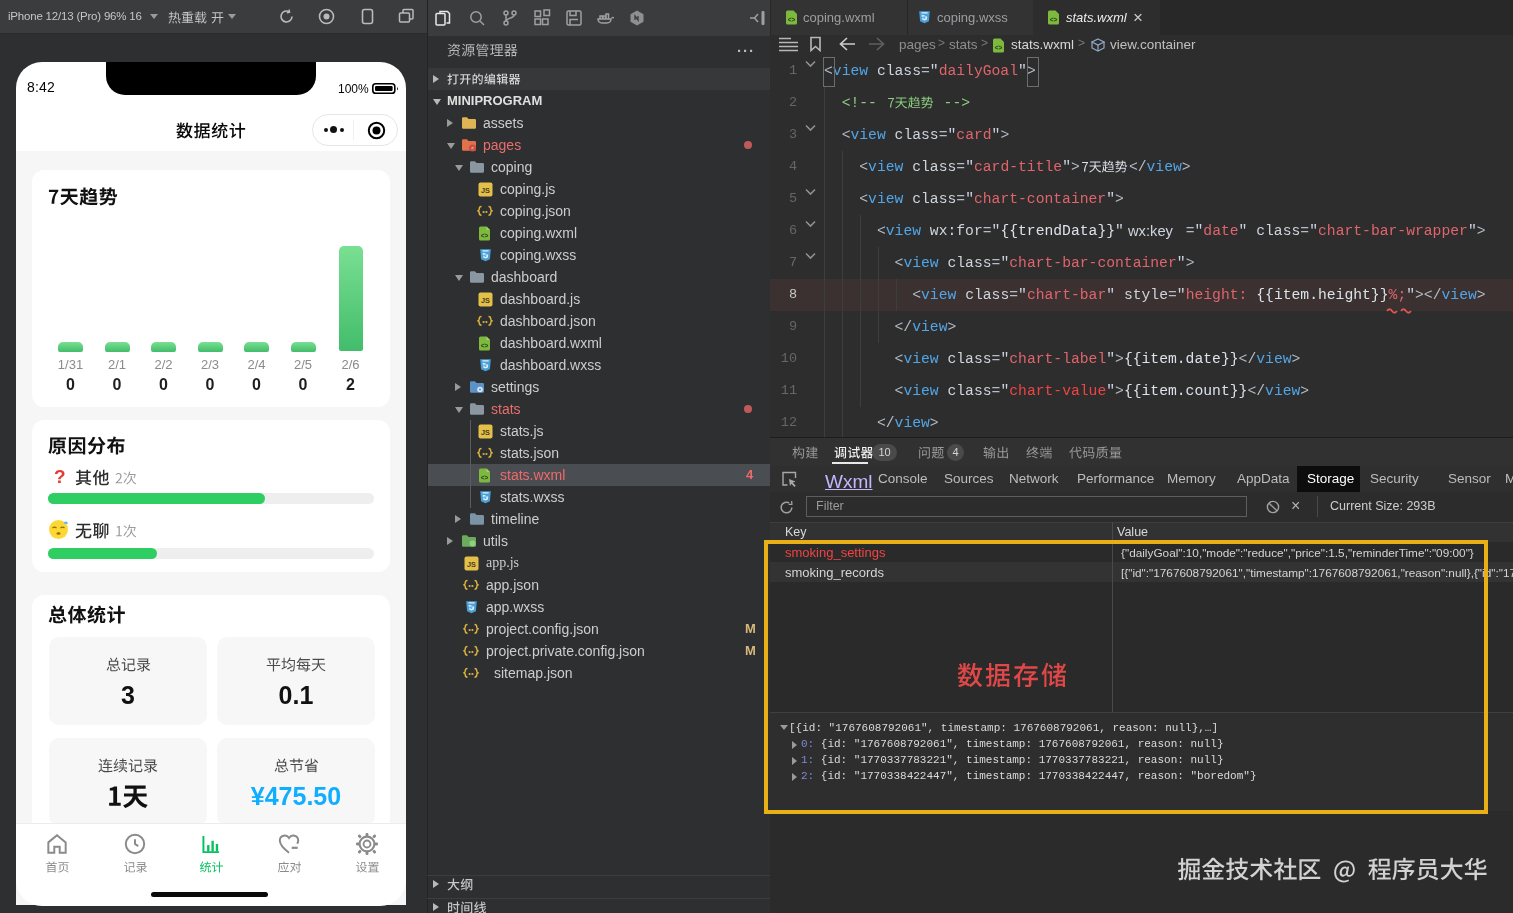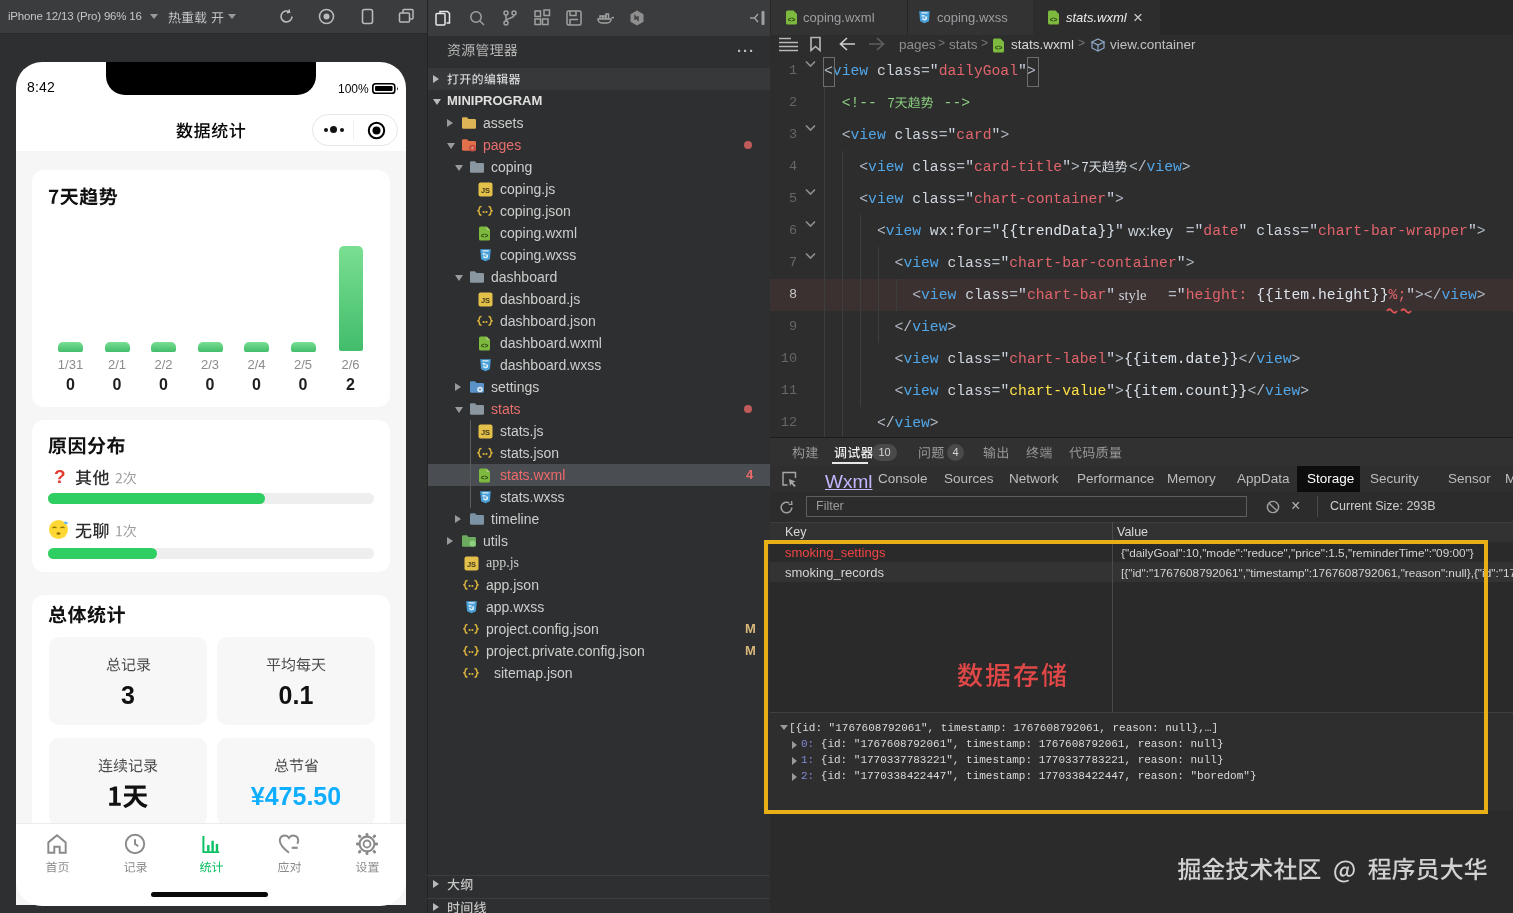--- a/index.html
+++ b/index.html
@@ -765,21 +765,21 @@
 <div style="position:absolute;left:1009.25px;top:247px;font-size:14.7px;font-family:'Liberation Mono',monospace;color:#e0646c;line-height:32px;white-space:pre">chart-bar-container</div>
 <div style="position:absolute;left:1176.86px;top:247px;font-size:14.7px;font-family:'Liberation Mono',monospace;color:#ccd3e0;line-height:32px;white-space:pre">"</div>
 <div style="position:absolute;left:1185.68px;top:247px;font-size:14.7px;font-family:'Liberation Mono',monospace;color:#b4bcc6;line-height:32px;white-space:pre">&gt;</div>
 <div style="position:absolute;left:824px;top:279px;font-size:14.7px;font-family:'Liberation Mono',monospace;color:#b4bcc6;line-height:32px;white-space:pre">          &lt;</div>
 <div style="position:absolute;left:921.035px;top:279px;font-size:14.7px;font-family:'Liberation Mono',monospace;color:#51a6e8;line-height:32px;white-space:pre">view</div>
 <div style="position:absolute;left:956.321px;top:279px;font-size:14.7px;font-family:'Liberation Mono',monospace;color:#ced4dc;line-height:32px;white-space:pre"> class</div>
 <div style="position:absolute;left:1009.25px;top:279px;font-size:14.7px;font-family:'Liberation Mono',monospace;color:#b4bcc6;line-height:32px;white-space:pre">=</div>
 <div style="position:absolute;left:1018.07px;top:279px;font-size:14.7px;font-family:'Liberation Mono',monospace;color:#ccd3e0;line-height:32px;white-space:pre">"</div>
 <div style="position:absolute;left:1026.89px;top:279px;font-size:14.7px;font-family:'Liberation Mono',monospace;color:#e0646c;line-height:32px;white-space:pre">chart-bar</div>
 <div style="position:absolute;left:1106.28px;top:279px;font-size:14.7px;font-family:'Liberation Mono',monospace;color:#ccd3e0;line-height:32px;white-space:pre">"</div>
-<div style="position:absolute;left:1115.11px;top:279px;font-size:14.7px;font-family:Liberation Serif, serif;color:#ced4dc;line-height:32px;white-space:pre"> style</div>
+<div style="position:absolute;left:1115.11px;top:279px;font-size:14.7px;font-family:Liberation Mono, monospace;color:#ced4dc;line-height:32px;white-space:pre"> style</div>
 <div style="position:absolute;left:1168.03px;top:279px;font-size:14.7px;font-family:'Liberation Mono',monospace;color:#b4bcc6;line-height:32px;white-space:pre">=</div>
 <div style="position:absolute;left:1176.86px;top:279px;font-size:14.7px;font-family:'Liberation Mono',monospace;color:#ccd3e0;line-height:32px;white-space:pre">"</div>
 <div style="position:absolute;left:1185.68px;top:279px;font-size:14.7px;font-family:'Liberation Mono',monospace;color:#e0646c;line-height:32px;white-space:pre">height: </div>
 <div style="position:absolute;left:1256.25px;top:279px;font-size:14.7px;font-family:'Liberation Mono',monospace;color:#dce2ea;line-height:32px;white-space:pre">{{item.height}}</div>
 <div style="position:absolute;left:1388.57px;top:279px;font-size:14.7px;font-family:'Liberation Mono',monospace;color:#e0646c;line-height:32px;white-space:pre">%;</div>
 <div style="position:absolute;left:1406.21px;top:279px;font-size:14.7px;font-family:'Liberation Mono',monospace;color:#ccd3e0;line-height:32px;white-space:pre">"</div>
 <div style="position:absolute;left:1415.03px;top:279px;font-size:14.7px;font-family:'Liberation Mono',monospace;color:#b4bcc6;line-height:32px;white-space:pre">&gt;</div>
 <div style="position:absolute;left:1423.86px;top:279px;font-size:14.7px;font-family:'Liberation Mono',monospace;color:#b4bcc6;line-height:32px;white-space:pre">&lt;/</div>
 <div style="position:absolute;left:1441.5px;top:279px;font-size:14.7px;font-family:'Liberation Mono',monospace;color:#51a6e8;line-height:32px;white-space:pre">view</div>
 <div style="position:absolute;left:1476.78px;top:279px;font-size:14.7px;font-family:'Liberation Mono',monospace;color:#b4bcc6;line-height:32px;white-space:pre">&gt;</div>
@@ -796,21 +796,21 @@
 <div style="position:absolute;left:1115.11px;top:343px;font-size:14.7px;font-family:'Liberation Mono',monospace;color:#b4bcc6;line-height:32px;white-space:pre">&gt;</div>
 <div style="position:absolute;left:1123.93px;top:343px;font-size:14.7px;font-family:'Liberation Mono',monospace;color:#dce2ea;line-height:32px;white-space:pre">{{item.date}}</div>
 <div style="position:absolute;left:1238.61px;top:343px;font-size:14.7px;font-family:'Liberation Mono',monospace;color:#b4bcc6;line-height:32px;white-space:pre">&lt;/</div>
 <div style="position:absolute;left:1256.25px;top:343px;font-size:14.7px;font-family:'Liberation Mono',monospace;color:#51a6e8;line-height:32px;white-space:pre">view</div>
 <div style="position:absolute;left:1291.53px;top:343px;font-size:14.7px;font-family:'Liberation Mono',monospace;color:#b4bcc6;line-height:32px;white-space:pre">&gt;</div>
 <div style="position:absolute;left:824px;top:375px;font-size:14.7px;font-family:'Liberation Mono',monospace;color:#b4bcc6;line-height:32px;white-space:pre">        &lt;</div>
 <div style="position:absolute;left:903.393px;top:375px;font-size:14.7px;font-family:'Liberation Mono',monospace;color:#51a6e8;line-height:32px;white-space:pre">view</div>
 <div style="position:absolute;left:938.678px;top:375px;font-size:14.7px;font-family:'Liberation Mono',monospace;color:#ced4dc;line-height:32px;white-space:pre"> class</div>
 <div style="position:absolute;left:991.607px;top:375px;font-size:14.7px;font-family:'Liberation Mono',monospace;color:#b4bcc6;line-height:32px;white-space:pre">=</div>
 <div style="position:absolute;left:1000.43px;top:375px;font-size:14.7px;font-family:'Liberation Mono',monospace;color:#ccd3e0;line-height:32px;white-space:pre">"</div>
-<div style="position:absolute;left:1009.25px;top:375px;font-size:14.7px;font-family:'Liberation Mono',monospace;color:#fde047;line-height:32px;white-space:pre">chart-value</div>
+<div style="position:absolute;left:1009.25px;top:375px;font-size:14.7px;font-family:'Liberation Mono',monospace;color:#ef4444;line-height:32px;white-space:pre">chart-value</div>
 <div style="position:absolute;left:1106.28px;top:375px;font-size:14.7px;font-family:'Liberation Mono',monospace;color:#ccd3e0;line-height:32px;white-space:pre">"</div>
 <div style="position:absolute;left:1115.11px;top:375px;font-size:14.7px;font-family:'Liberation Mono',monospace;color:#b4bcc6;line-height:32px;white-space:pre">&gt;</div>
 <div style="position:absolute;left:1123.93px;top:375px;font-size:14.7px;font-family:'Liberation Mono',monospace;color:#dce2ea;line-height:32px;white-space:pre">{{item.count}}</div>
 <div style="position:absolute;left:1247.43px;top:375px;font-size:14.7px;font-family:'Liberation Mono',monospace;color:#b4bcc6;line-height:32px;white-space:pre">&lt;/</div>
 <div style="position:absolute;left:1265.07px;top:375px;font-size:14.7px;font-family:'Liberation Mono',monospace;color:#51a6e8;line-height:32px;white-space:pre">view</div>
 <div style="position:absolute;left:1300.36px;top:375px;font-size:14.7px;font-family:'Liberation Mono',monospace;color:#b4bcc6;line-height:32px;white-space:pre">&gt;</div>
 <div style="position:absolute;left:824px;top:407px;font-size:14.7px;font-family:'Liberation Mono',monospace;color:#b4bcc6;line-height:32px;white-space:pre">      &lt;/</div>
 <div style="position:absolute;left:894.571px;top:407px;font-size:14.7px;font-family:'Liberation Mono',monospace;color:#51a6e8;line-height:32px;white-space:pre">view</div>
 <div style="position:absolute;left:929.857px;top:407px;font-size:14.7px;font-family:'Liberation Mono',monospace;color:#b4bcc6;line-height:32px;white-space:pre">&gt;</div>
 <div style="position:absolute;left:822.5px;top:57px;width:10px;height:28px;border:1px solid #6d6d6d"></div>

